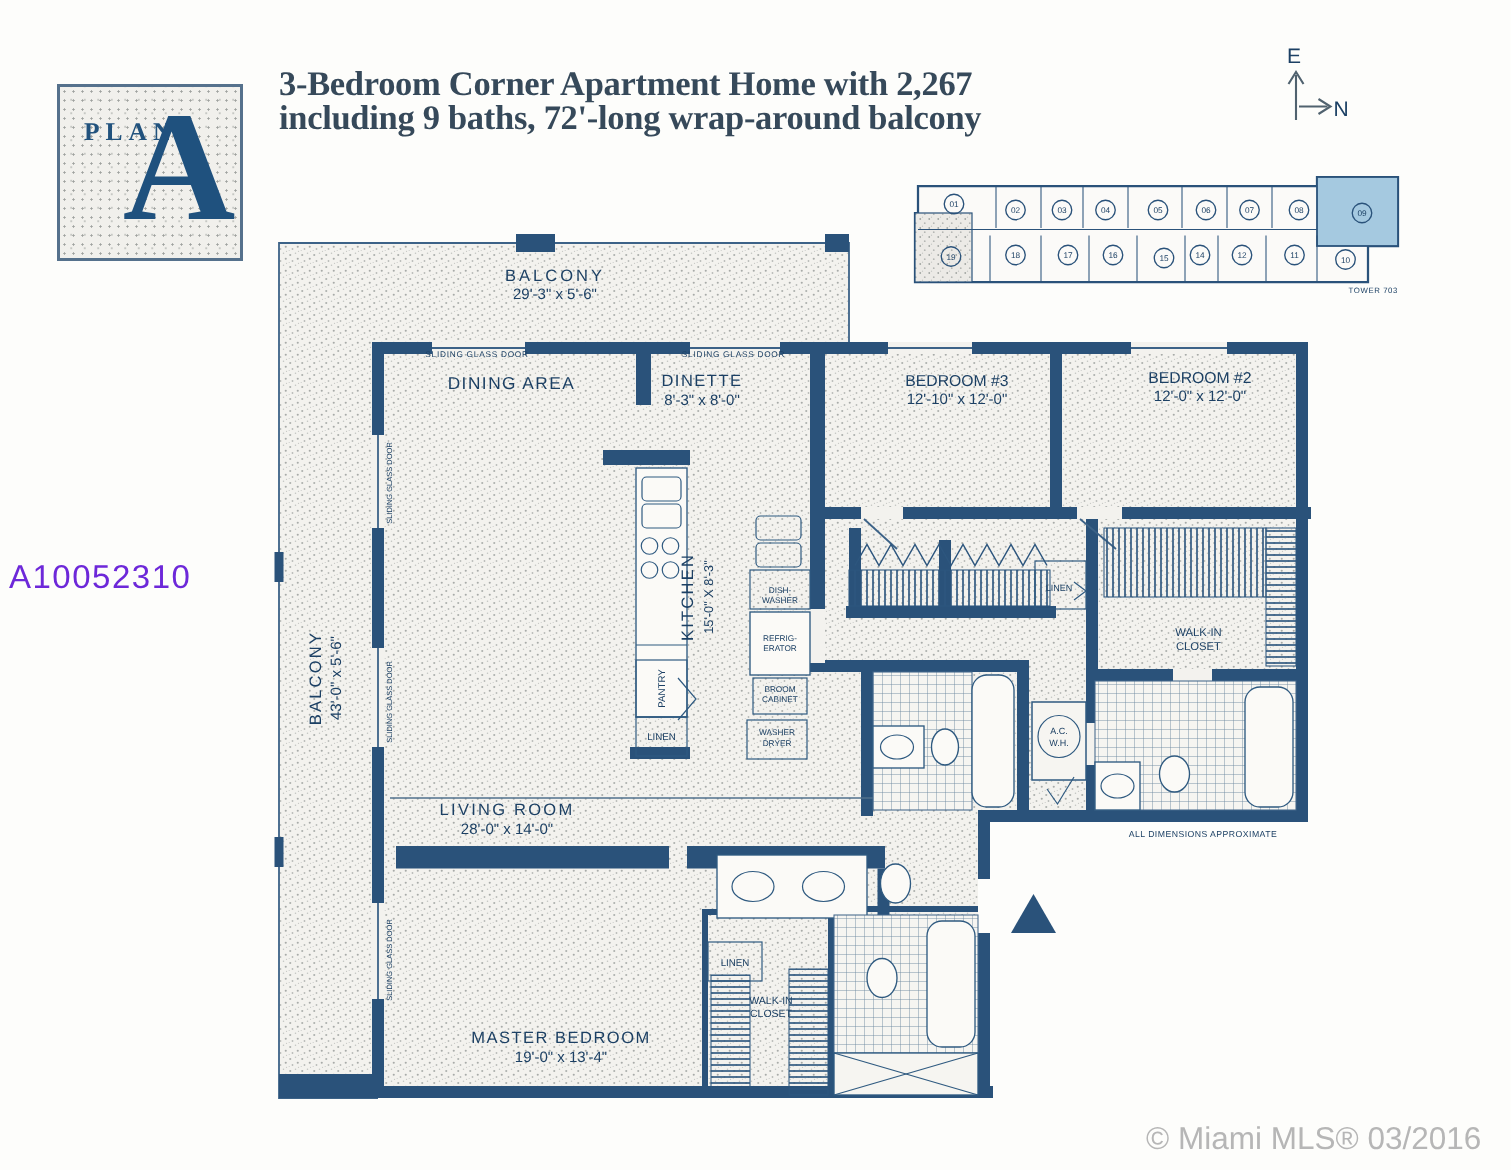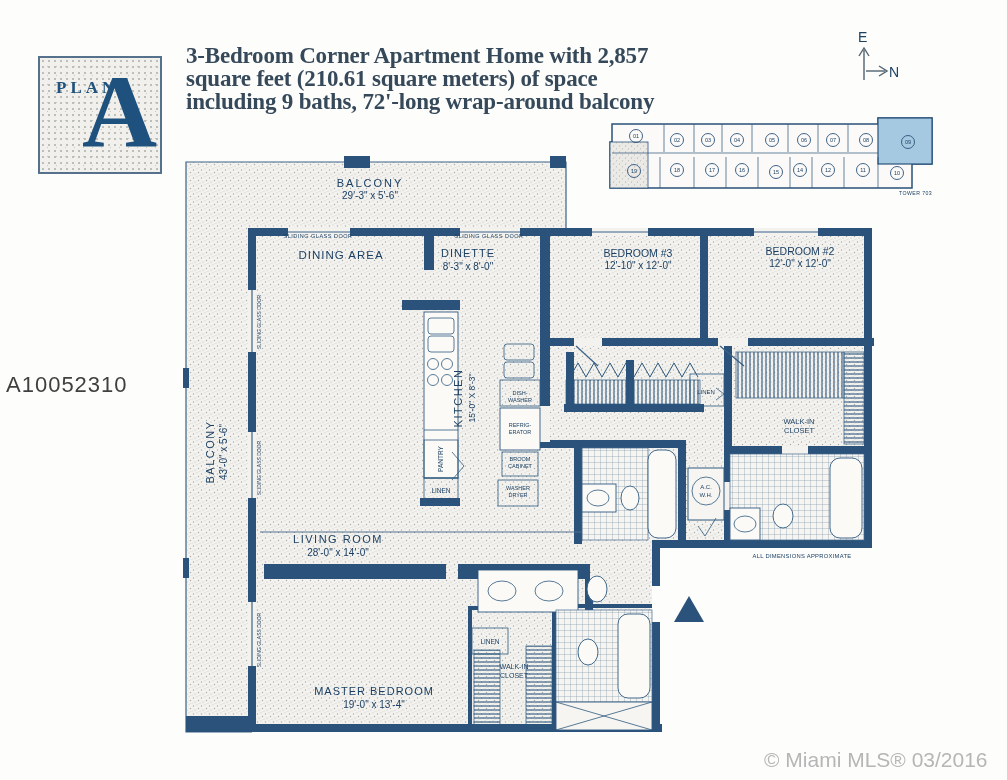--- a/index.html
+++ b/index.html
@@ -11,43 +11,42 @@
     background-size:6px 6px,9px 9px;background-position:0 0,3px 4px;}
   .plan-badge{position:absolute;left:38px;top:56px;width:124px;height:118px;
     border:2px solid #55718c;box-sizing:border-box;}
   .plan-word{position:absolute;left:16px;top:20px;font-family:"Liberation Serif",serif;
     font-size:17px;letter-spacing:4px;color:#21527d;font-weight:700;}
   .plan-letter{position:absolute;right:3px;top:2px;font-family:"Liberation Serif",serif;
     font-size:104px;line-height:1.0;color:#1f517e;font-weight:bold;}
   .header{position:absolute;left:186px;top:44px;width:560px;color:#36495a;
     font-family:"Liberation Serif",serif;font-weight:bold;font-size:23px;
     line-height:23px;letter-spacing:-0.2px;}
-  .watermark{position:absolute;left:6px;top:372px;font-size:22px;color:#404040;
+  .watermark{position:absolute;left:6px;top:372px;font-size:22px;color:#6d28d9;
     letter-spacing:1px;}
   .copyright{position:absolute;left:764px;top:748px;font-size:21px;color:#b6b6b6;text-align:center;}
   svg text{font-family:"Liberation Sans",sans-serif;fill:#1c4064;}
   .lbl{text-anchor:middle;}
   .wall{fill:#2a527a;}
   .thin{stroke:#3c6287;stroke-width:1.2;fill:none;}
   .fix{fill:#fbfaf7;stroke:#2f5a80;stroke-width:0.9;}
   .fixo{fill:none;stroke:#2f5a80;stroke-width:0.8;}
 </style>
 </head>
 <body>
 
 <div class="page">
 
   <div class="plan-badge stipple">
     <div class="plan-word">PLAN</div>
     <div class="plan-letter">A</div>
   </div>
 
   <div class="header">
-    <div>3-Bedroom Corner Apartment Home with 2,857</div>
-    <div>square feet (210.61 square meters) of space</div>
+    <div>3-Bedroom Corner Apartment Home with 2,267</div>
     <div>including 9 baths, 72'-long wrap-around balcony</div>
   </div>
 
   <svg style="position:absolute;left:838px;top:22px;" width="72" height="66" viewBox="838 22 72 66">
     <g stroke="#50626f" stroke-width="1.4" fill="none">
       <line x1="864" y1="80" x2="864" y2="50"></line>
       <polyline points="859,56 864,48 869,56"></polyline>
       <line x1="866" y1="71" x2="885" y2="71"></line>
       <polyline points="879,66 887,71 879,76"></polyline>
     </g>

